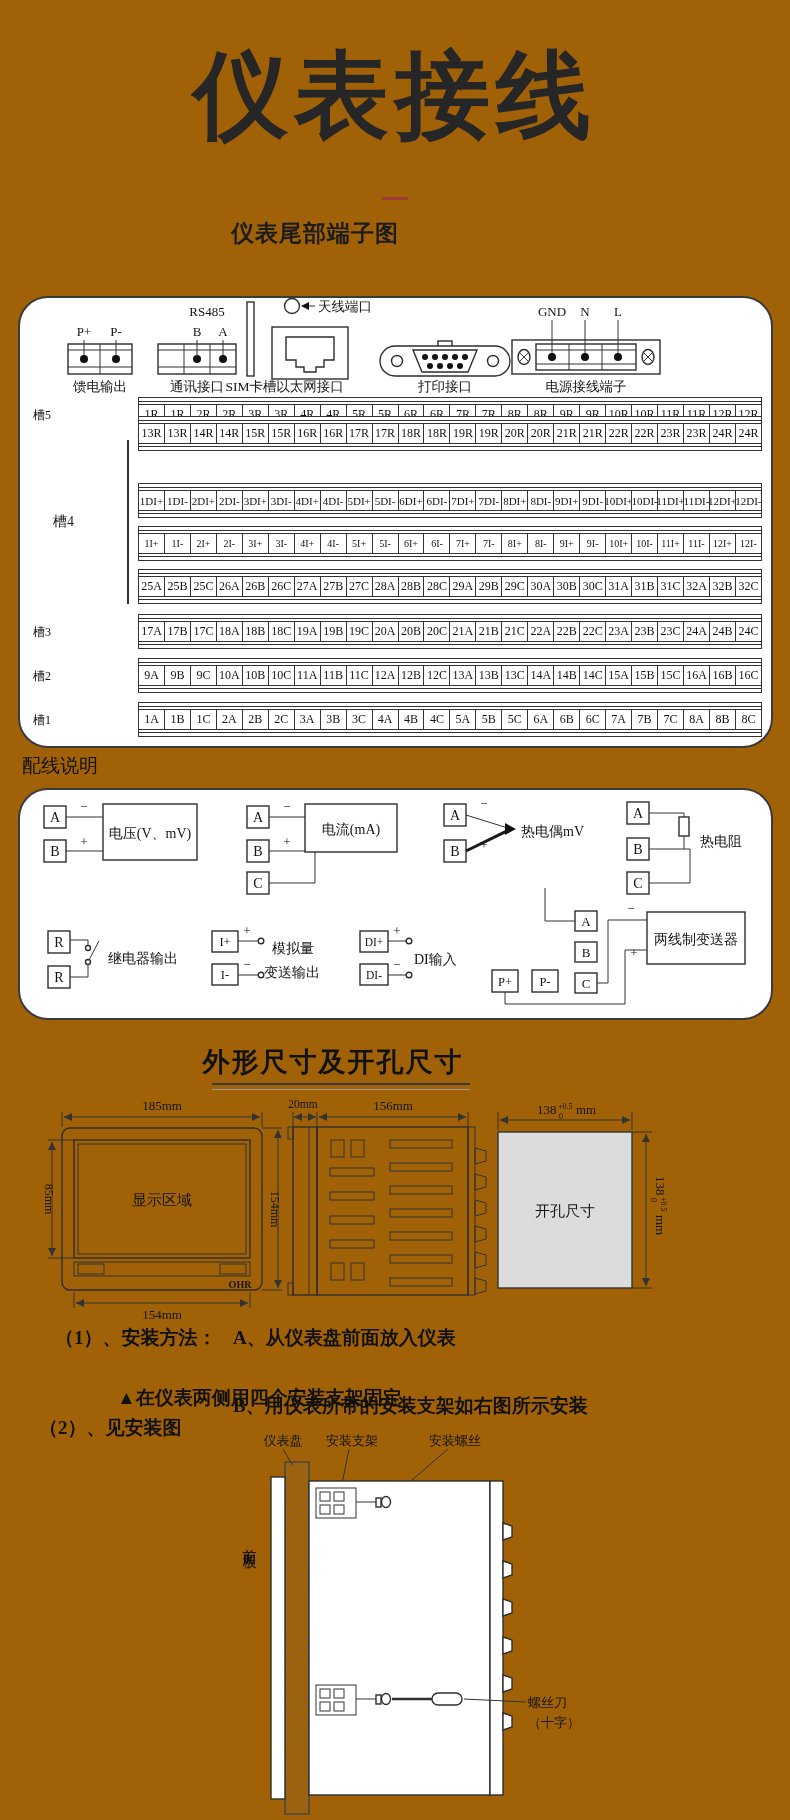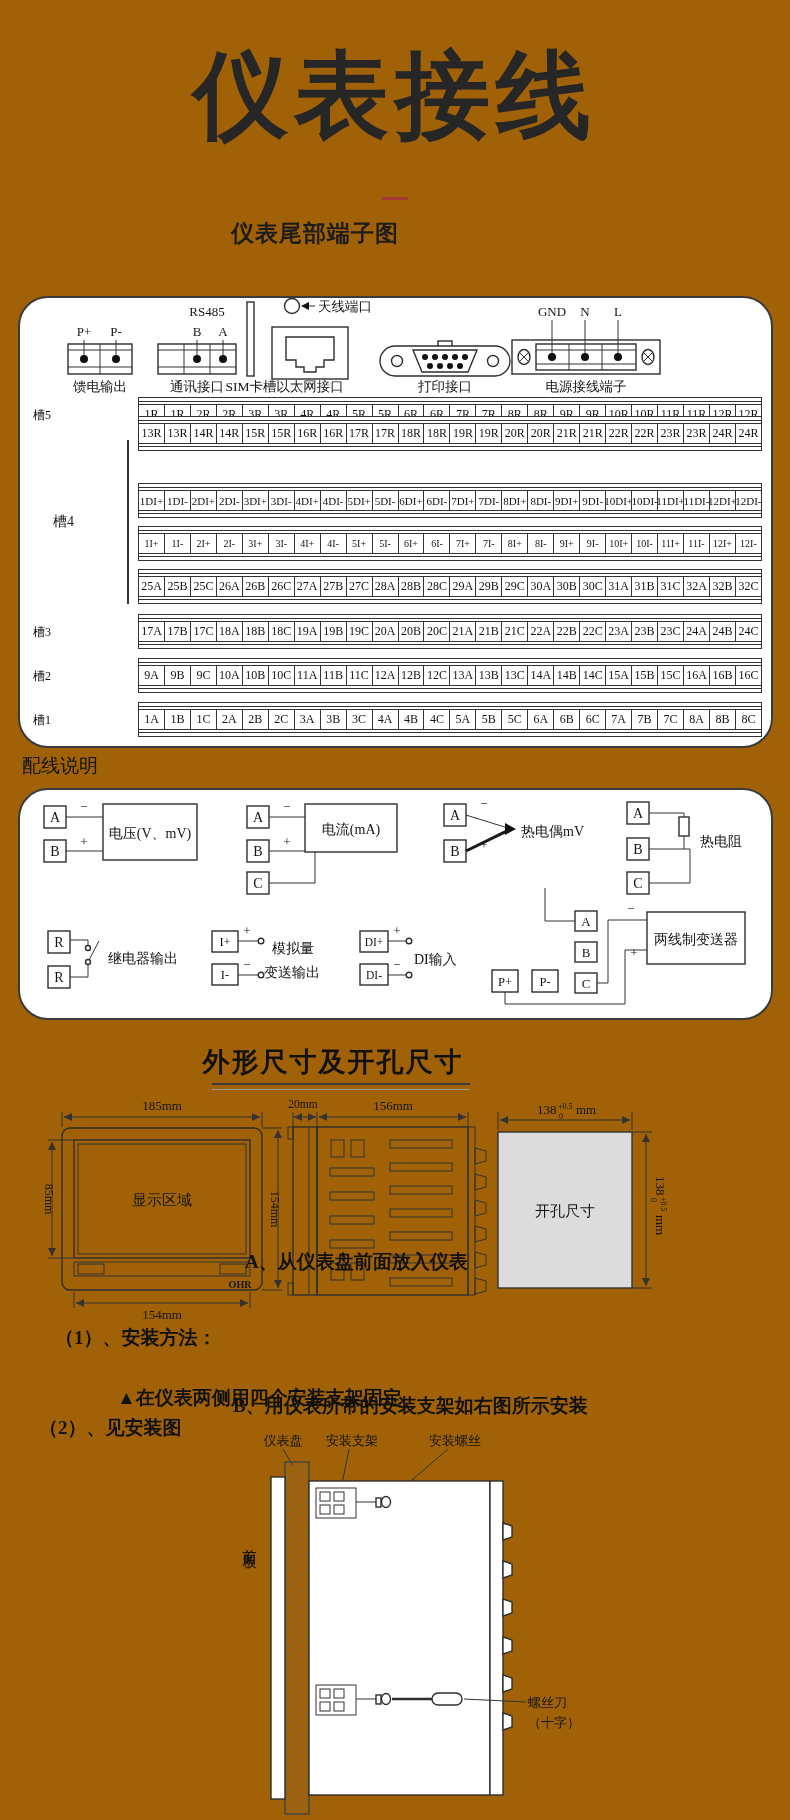--- a/index.html
+++ b/index.html
@@ -627,21 +627,21 @@
       <g transform="rotate(90 656 1176)">
         <text x="656" y="1176" font-size="13">138</text>
         <text x="677" y="1171" font-size="8">+0.5</text>
         <text x="678" y="1181" font-size="8">0</text>
         <text x="695" y="1176" font-size="13">mm</text>
       </g>
     </g>
   </svg>
 
   <span class="abs install-line" style="left:55px;top:1325px;">（1）、安装方法：</span>
-  <span class="abs install-line" style="left:233px;top:1249px;margin-left:12px;">A、从仪表盘前面放入仪表</span>
+  <span class="abs install-line" style="left:233px;top:1325px;">A、从仪表盘前面放入仪表</span>
   <span class="abs install-line" style="left:233px;top:1393px;">B、用仪表所带的安装支架如右图所示安装</span>
   <span class="abs install-line" style="left:117px;top:1385px;">▲在仪表两侧用四个安装支架固定</span>
   <span class="abs install-line" style="left:39px;top:1415px;">（2）、见安装图</span>
 
   <div class="abs vtext" style="left:240px;top:1538px;">前面板</div>
   <svg class="abs" style="left:230px;top:1432px;" width="390" height="386" viewBox="230 1432 390 386">
     <defs>
       <pattern id="hatch" width="6" height="6" patternUnits="userSpaceOnUse" patternTransform="rotate(45)">
         <line x1="0" y1="0" x2="0" y2="6" stroke="#666" stroke-width="1.2"></line>
       </pattern>

